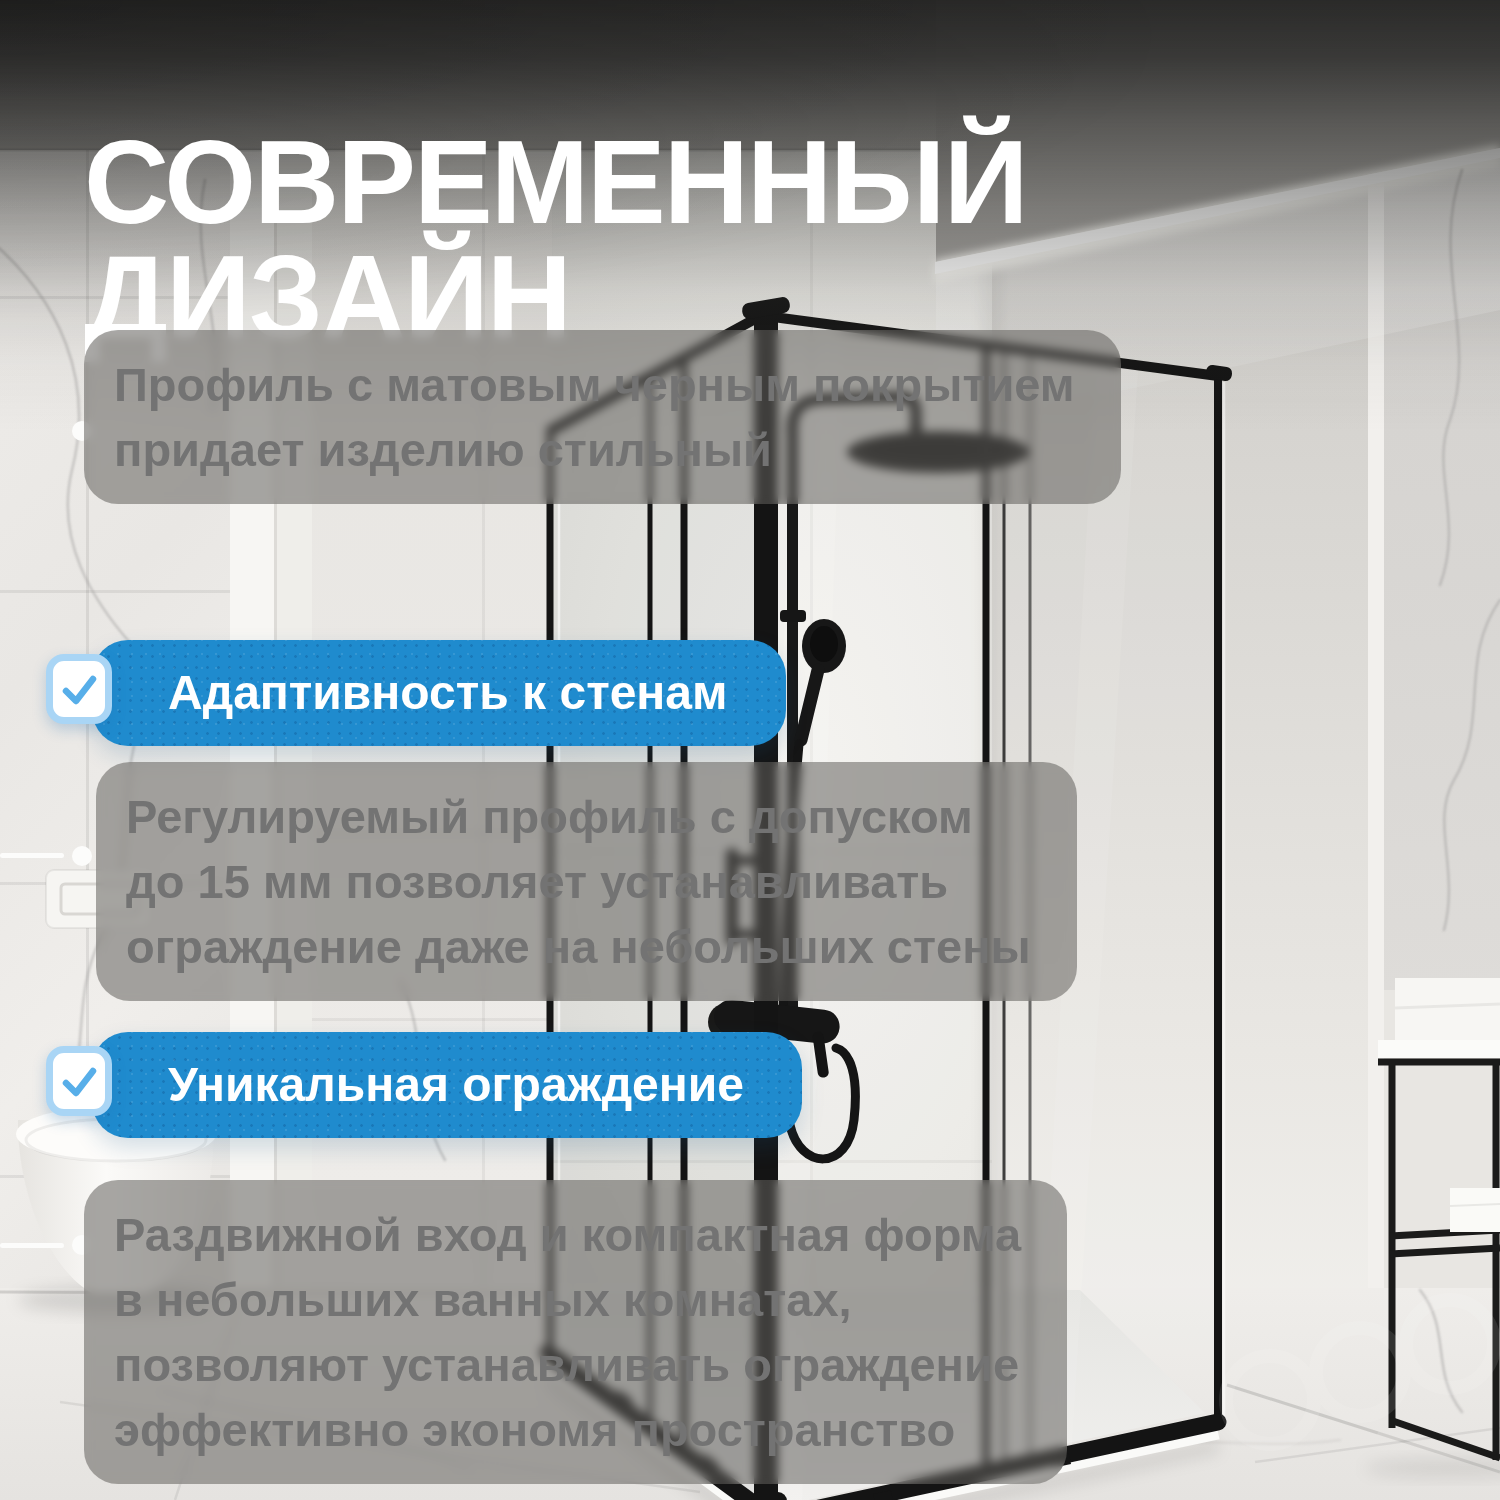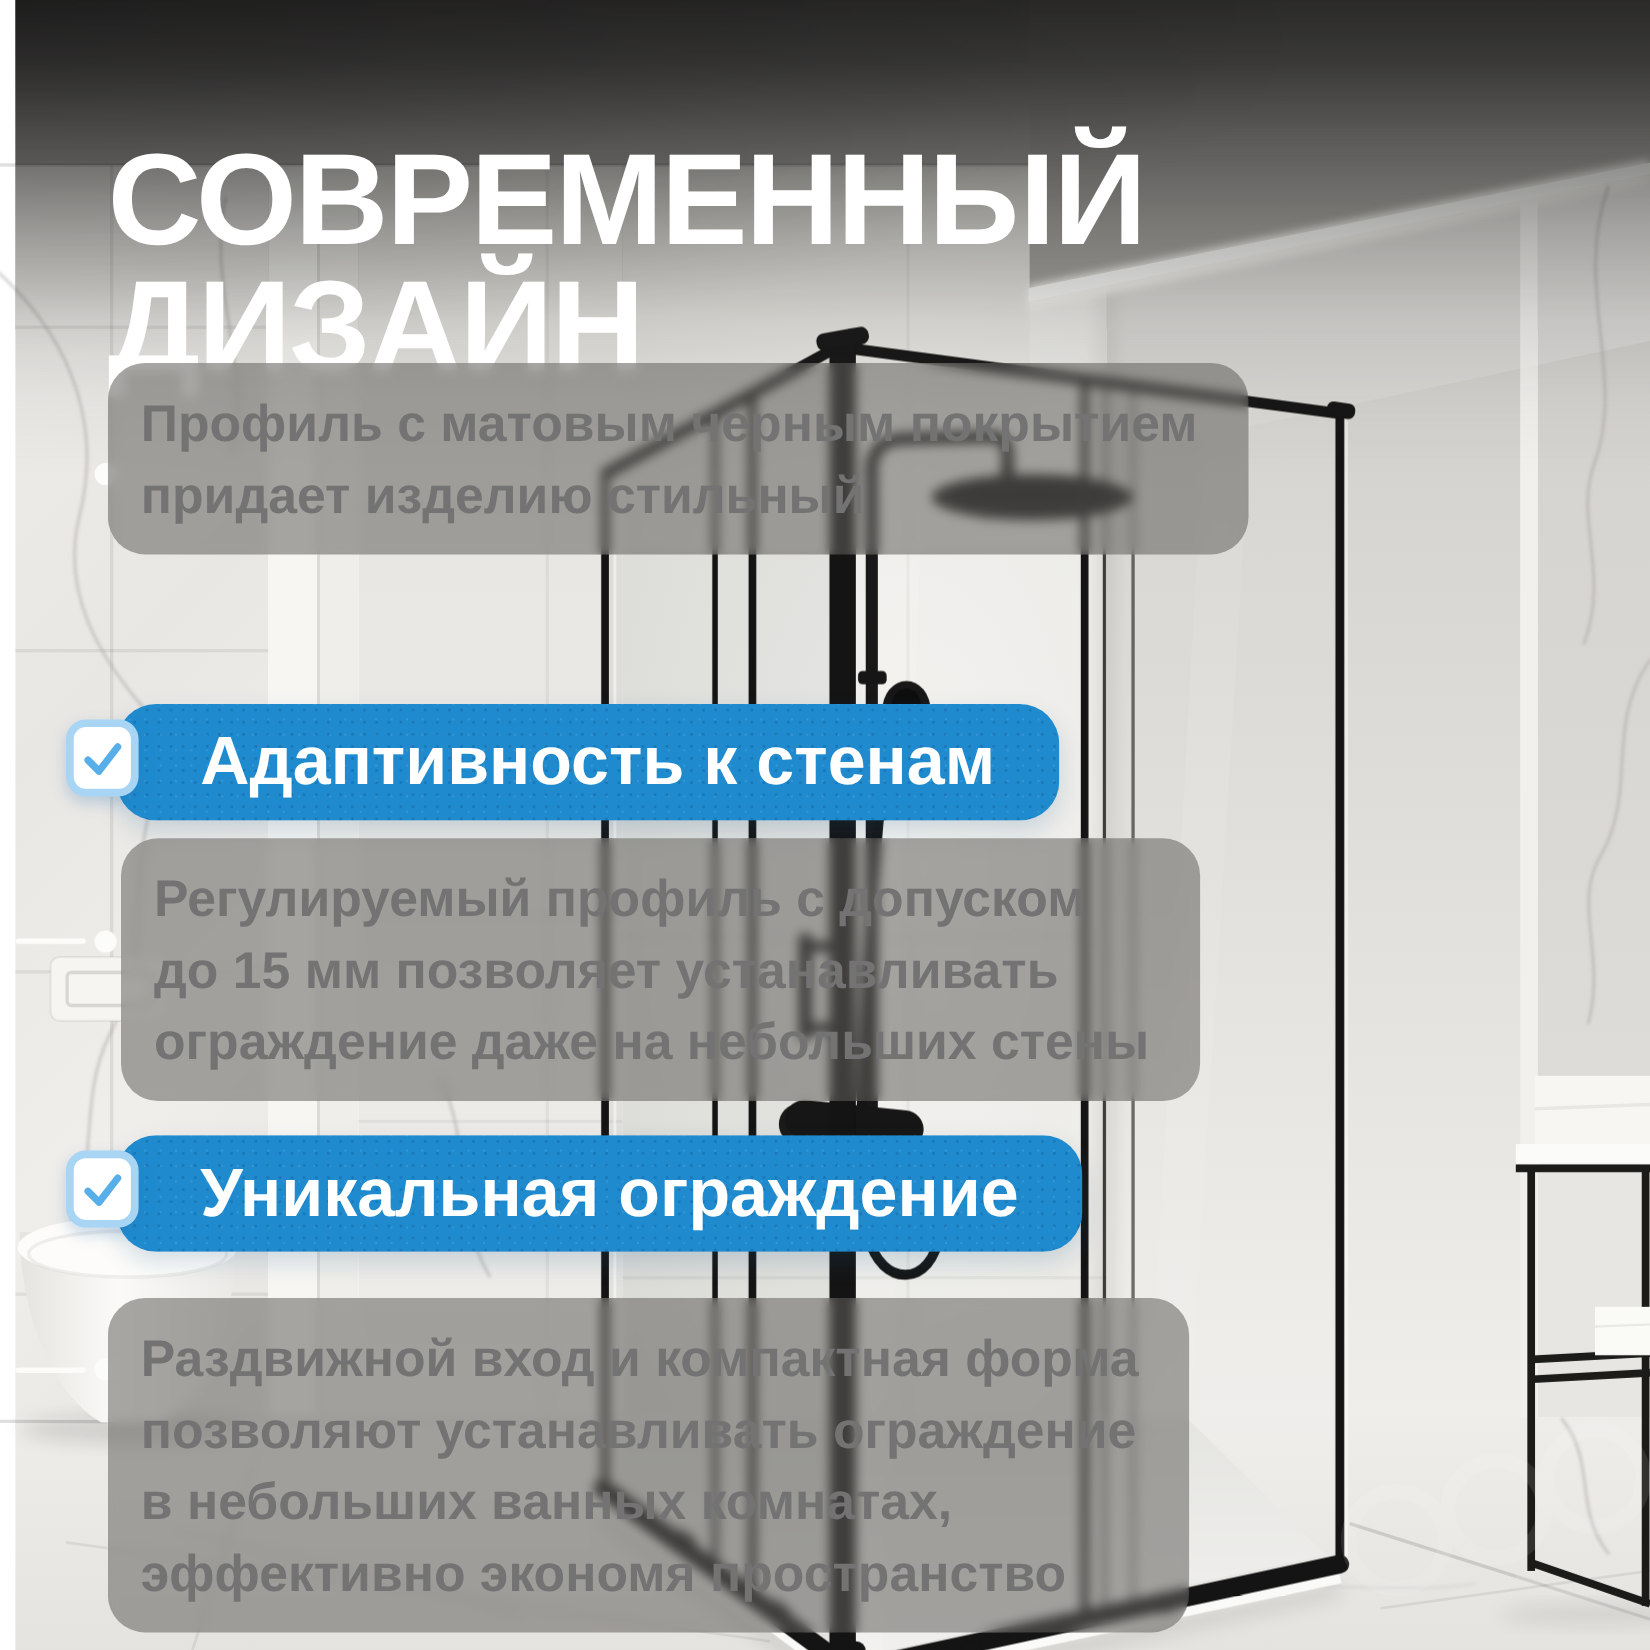--- a/index.html
+++ b/index.html
@@ -4,21 +4,21 @@
 <style>
   html,body{margin:0;padding:0;background:#ffffff;}
   .stage{
     position:relative;width:1500px;height:1500px;overflow:hidden;
     font-family:"Liberation Sans","DejaVu Sans",sans-serif;
     -webkit-font-smoothing:antialiased;
   }
   .stage *{box-sizing:border-box;}
 
   
-  .layer{position:absolute;margin-left:14px;}
+  .layer{position:absolute;}
   .ceiling{left:0;top:0;width:1500px;height:300px;
     background:linear-gradient(to bottom,#9c9a97,#b6b4b1 70%,#c6c4c1);}
   .w-left-marble{left:0;top:150px;width:230px;height:1150px;
     background:
       linear-gradient(rgba(0,0,0,0.08),rgba(0,0,0,0.08)) 86px 0/3px 100% no-repeat,
       linear-gradient(rgba(0,0,0,0.07),rgba(0,0,0,0.07)) 0 146px/100% 3px no-repeat,
       linear-gradient(rgba(0,0,0,0.07),rgba(0,0,0,0.07)) 0 440px/100% 3px no-repeat,
       linear-gradient(rgba(0,0,0,0.07),rgba(0,0,0,0.07)) 0 732px/100% 3px no-repeat,
       linear-gradient(rgba(0,0,0,0.07),rgba(0,0,0,0.07)) 0 1025px/100% 3px no-repeat,
       linear-gradient(135deg,#efedea 0%,#e9e7e4 40%,#f0eeeb 70%,#e7e5e2 100%);}
@@ -70,21 +70,21 @@
   .para .pline{white-space:nowrap;}
   .para1{left:84px;top:330px;}
   .para2{left:96px;top:762px;}
   .para3{left:84px;top:1180px;}
 
   .badge{height:106px;border-radius:36px;
     background:
       radial-gradient(rgba(10,70,125,0.28) 1.1px,rgba(0,0,0,0) 1.6px) 0 0/11px 11px,
       radial-gradient(rgba(255,255,255,0.10) 1px,rgba(0,0,0,0) 1.4px) 5px 7px/14px 14px,
       #1f8bce;
-    color:#ffffff;font-weight:700;font-size:62px;line-height:106px;
+    color:#ffffff;font-weight:700;font-size:48px;line-height:106px;
     padding:0 58px 0 76px;width:-moz-fit-content;width:fit-content;white-space:nowrap;
     box-shadow:0 10px 22px rgba(30,90,140,0.18);}
   .badge1{left:92px;top:640px;}
   .badge2{left:92px;top:1032px;}
   .checkbox{position:absolute;left:-46px;top:14px;width:66px;height:70px;
     background:#ffffff;border:7px solid #a9d5f5;border-radius:18px;
     box-shadow:0 6px 14px rgba(40,110,175,0.25);}
   .checkbox svg{position:absolute;left:2px;top:4px;}
 
   .bullet-dot{width:20px;height:20px;border-radius:50%;background:#fcfcfb;}
@@ -299,18 +299,18 @@
         <path d="M11 26 L21 36 L38 14" fill="none" stroke="#57aee9" stroke-width="6.5" stroke-linecap="round" stroke-linejoin="round"></path>
       </svg>
     </div>
     <span>Уникальная ограждение</span>
   </div>
 
   <div class="layer bullet-line bline3"></div>
   <div class="layer bullet-dot bdot3"></div>
   <div class="layer para para3">
     <div class="pline">Раздвижной вход и компактная форма</div>
+    <div class="pline">в небольших ванных комнатах,</div>
     <div class="pline">позволяют устанавливать ограждение</div>
-    <div class="pline">в небольших ванных комнатах,</div>
     <div class="pline">эффективно экономя пространство</div>
   </div>
 
 </div>
 
 </body></html>

